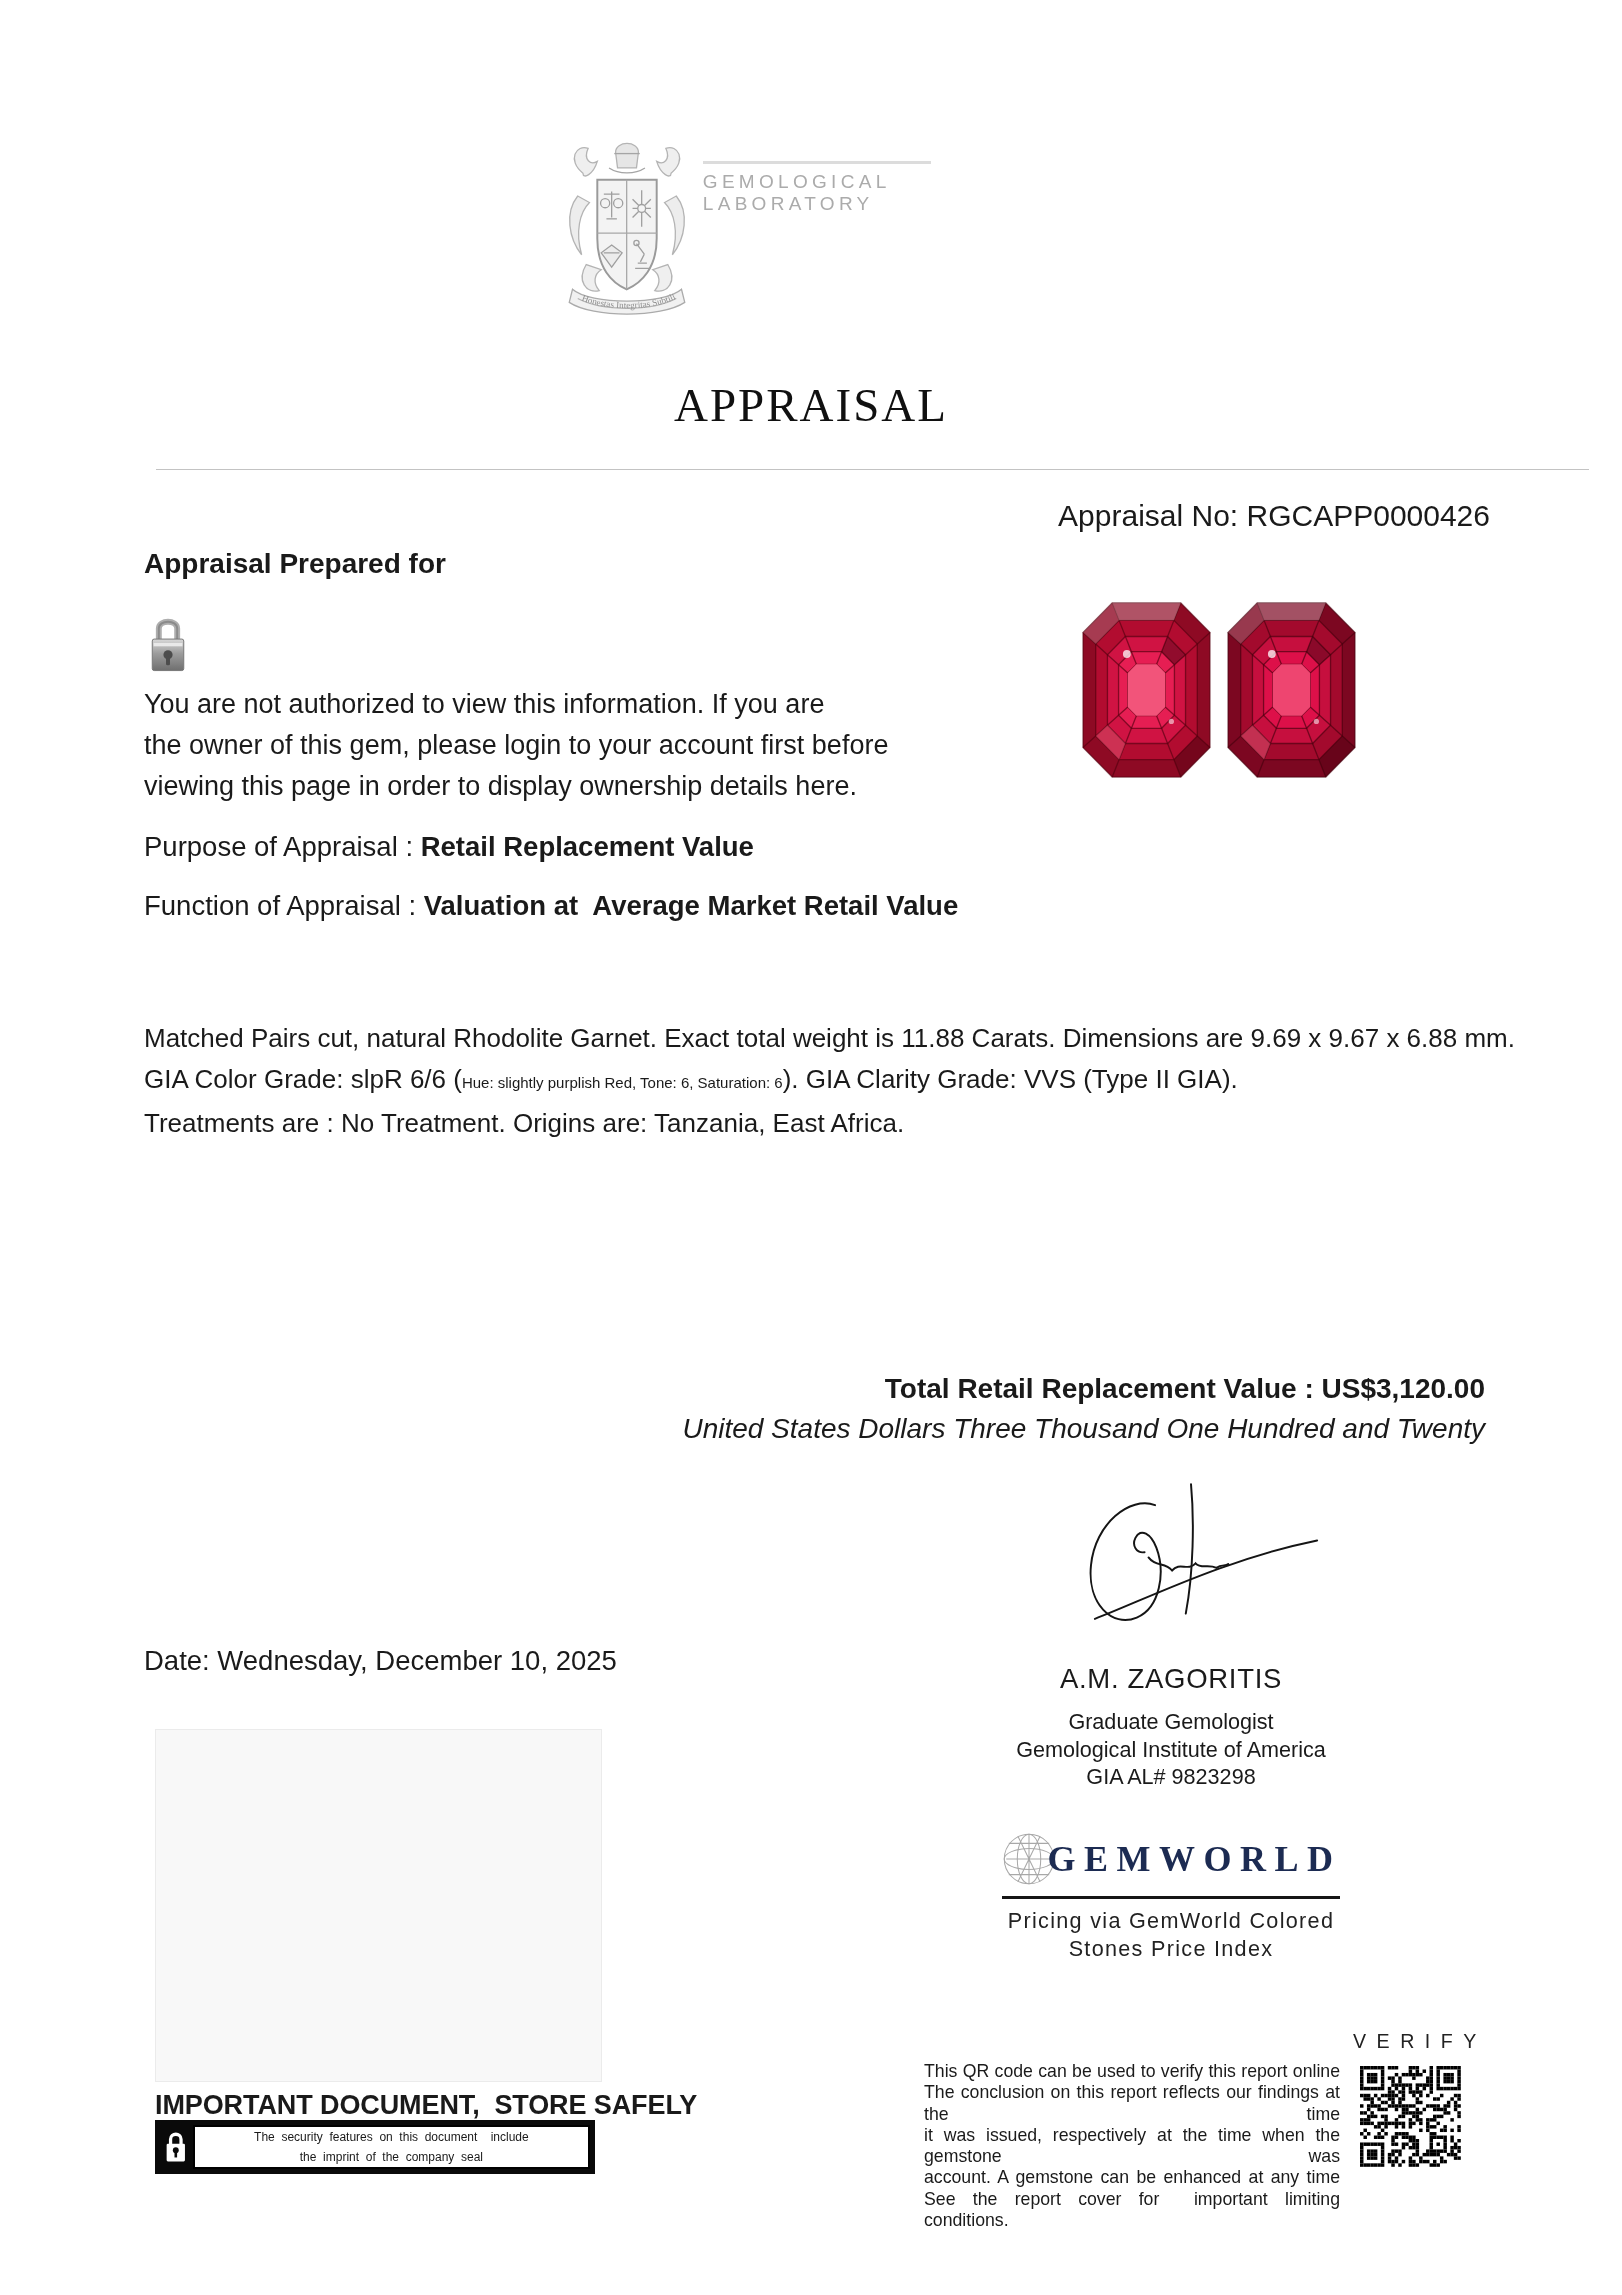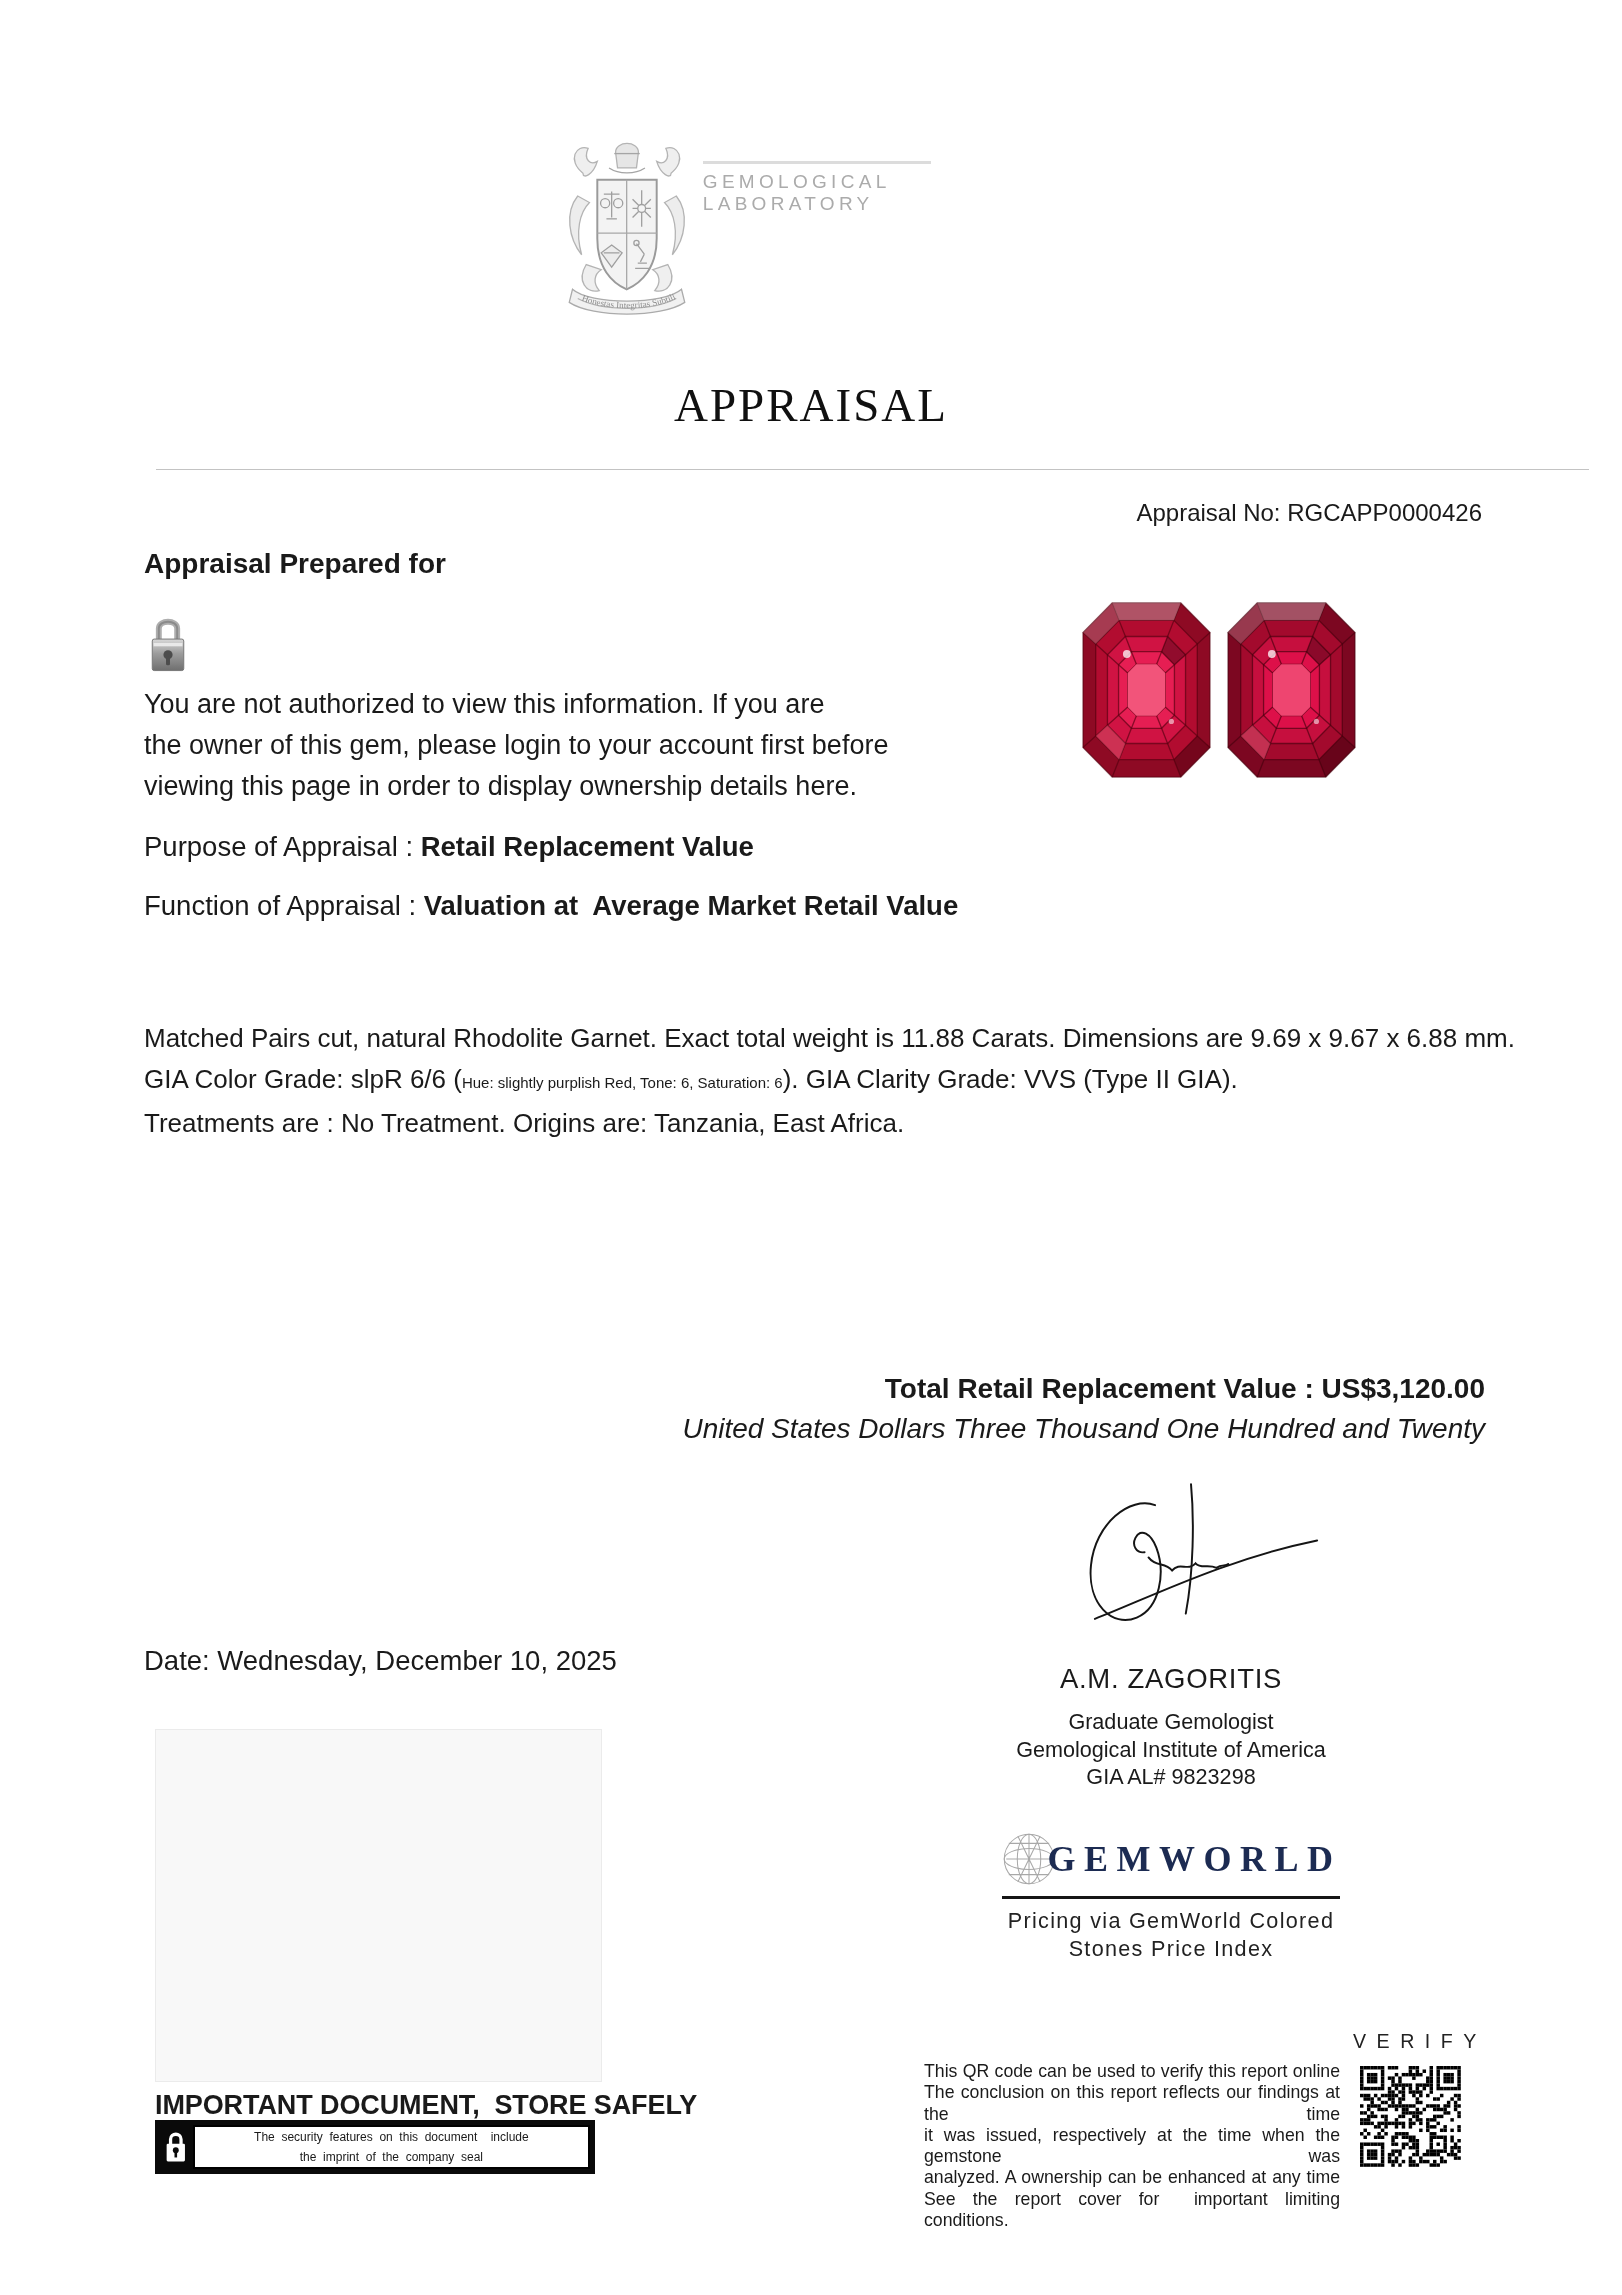--- a/index.html
+++ b/index.html
@@ -14,21 +14,21 @@
   .brand-name{font-family:"DejaVu Serif","Liberation Serif",serif;font-size:103px;line-height:98px;
       color:#cdcdcd;letter-spacing:1.3px;text-shadow:0 1.3px 1.3px rgba(140,140,140,.55);}
   .brand-rule{width:228px;height:2.6px;background:#dcdcdc;margin-top:9.2px;}
   .brand-sub{margin-top:6.5px;font-size:19px;color:#ababab;letter-spacing:4.3px;}
 
   .page-title{left:0;top:378px;width:1622px;text-align:center;
       font-family:"Liberation Serif","DejaVu Serif",serif;font-size:47px;letter-spacing:2px;color:#101010;}
 
   .top-rule{left:156px;top:469px;width:1433px;height:1.3px;background:#c3c3c3;}
 
-  .appraisal-no{top:499px;right:140px;font-size:24px;}
+  .appraisal-no{top:499px;right:132px;font-size:30px;}
 
   
   .prepared-heading{left:144px;top:548px;font-size:28px;font-weight:bold;}
   .lock-icon{left:147px;top:614px;}
   .notice{left:144px;top:684px;font-size:27px;line-height:41px;}
 
   
   .gem-pair{left:1081px;top:601px;display:flex;gap:14.4px;}
 
   
@@ -706,21 +706,21 @@
       <rect x="79.5" y="148.4" width="5.3" height="5.3"></rect>
       <rect x="84.8" y="148.4" width="5.3" height="5.3"></rect>
       <rect x="106" y="148.4" width="5.3" height="5.3"></rect>
       <rect x="111.3" y="148.4" width="5.3" height="5.3"></rect>
       <rect x="116.6" y="148.4" width="5.3" height="5.3"></rect>
     </svg></div>
 <div class="abs verify-text">
   <div class="vln">This QR code can be used to verify this report online</div>
   <div class="vln">The conclusion on this report reflects our findings at the time</div>
   <div class="vln">it was issued, respectively at the time when the gemstone was</div>
-  <div class="vln">analyzed. A ownership can be enhanced at any time</div>
+  <div class="vln">account. A gemstone can be enhanced at any time</div>
   <div class="vln">See the report cover for  important limiting conditions.</div>
 </div>
 
 <div class="abs seal-placeholder"></div>
 <div class="abs important-note pre">IMPORTANT DOCUMENT,  STORE SAFELY</div>
 
 <div class="abs security-banner">
   <svg class="security-lock" width="23.6" height="34" viewBox="0 0 36 52">
     <path d="M10,22 L10,14 C10,4 26,4 26,14 L26,22" fill="none" stroke="#fff" stroke-width="5"></path>
     <rect x="4" y="21" width="28" height="27" rx="2" fill="#fff"></rect>

